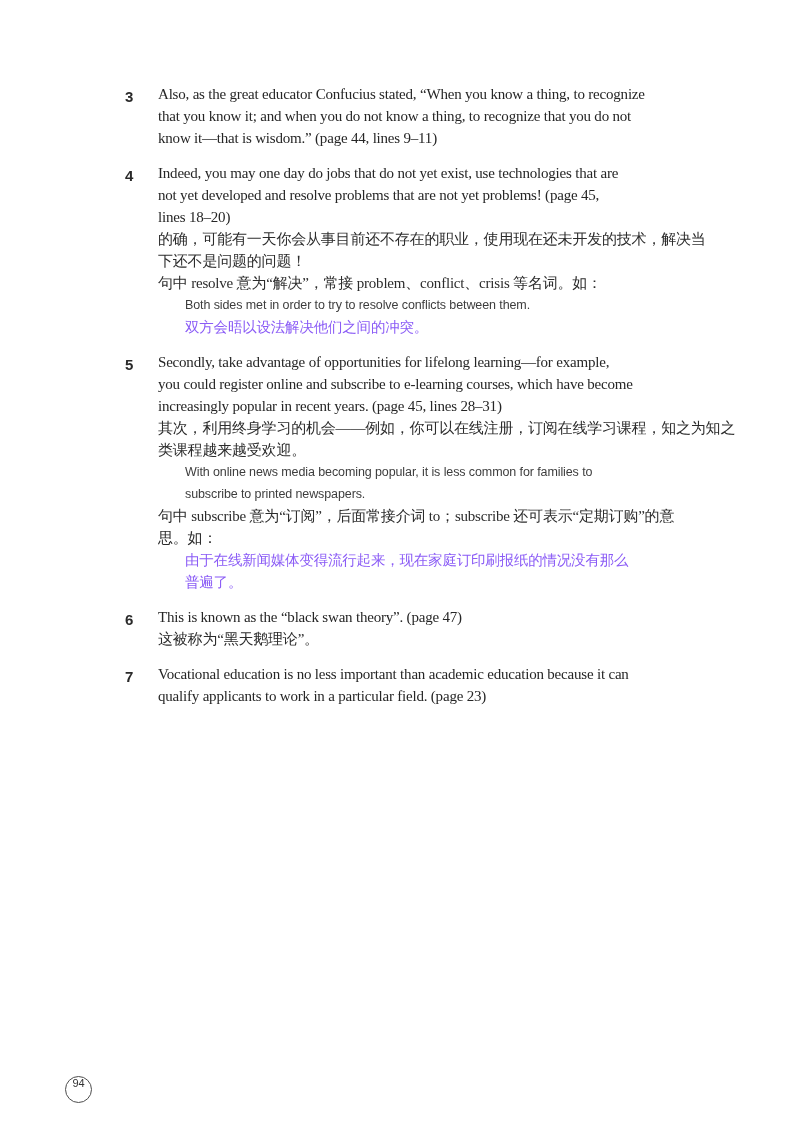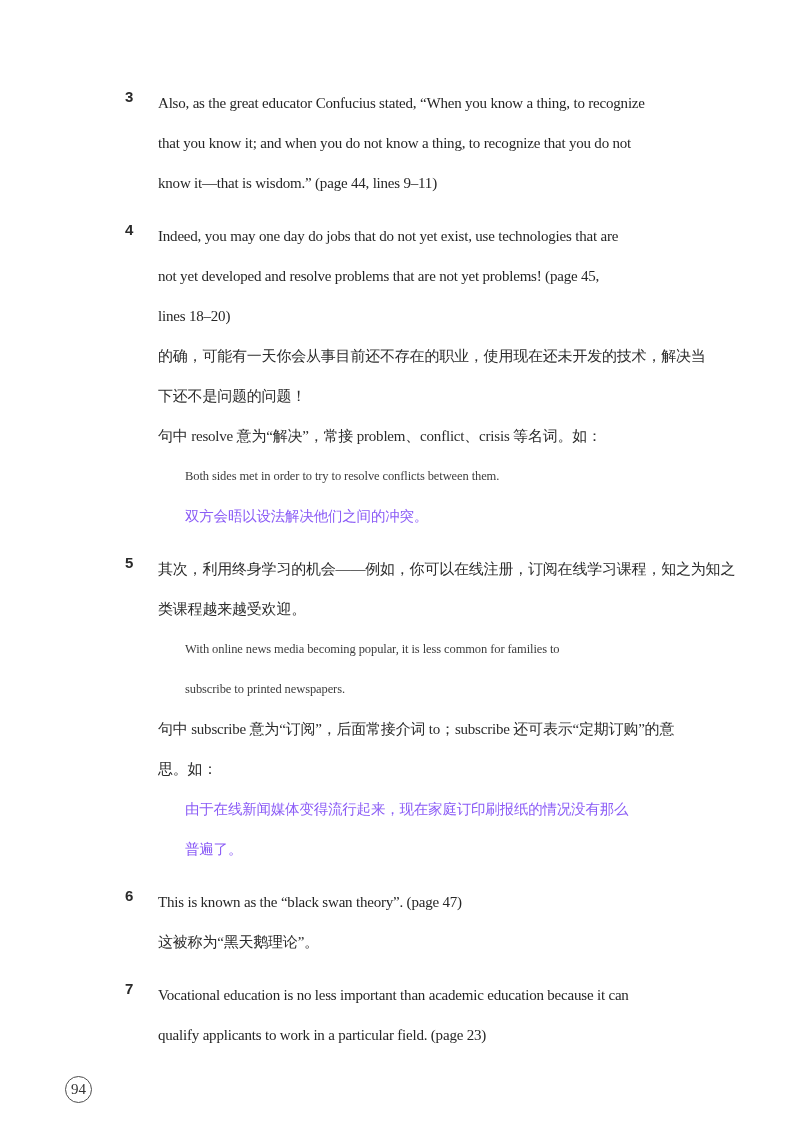--- a/index.html
+++ b/index.html
@@ -25,51 +25,51 @@
     font-family: "Liberation Sans", "DejaVu Sans", sans-serif;
     font-weight: bold;
     font-size: 15px;
     line-height: 28.5px;
     color: #2a2a2a;
   }
   .body { flex: 1; }
   .para {
     white-space: pre;
     font-size: 15px;
-    line-height: 40px;
+    line-height: 22px;
     letter-spacing: -0.2px;
     color: #262626;
   }
   .para.cn { color: #2c2c2c; }
   .para.ex-en {
     padding-left: 27px;
-    font-family: Liberation Serif, serif;
+    font-family: Liberation Sans, sans-serif;
     font-size: 12.5px;
     letter-spacing: -0.1px;
     color: #3d3d3d;
   }
   .para.ex-zh {
     padding-left: 27px;
     font-size: 14.5px;
     color: #8b5cf6;
   }
   .page-num-badge {
     position: absolute;
     left: 65px;
     top: 1076px;
     width: 27px;
     height: 27px;
     border: 1.4px solid #4d4d4d;
     border-radius: 50%;
     box-sizing: border-box;
     display: flex;
-    align-items: center;
+    align-items: flex-start;
     justify-content: center;
-    font-family: Liberation Serif, serif;
-    font-size: 15px;
+    font-family: Liberation Sans, sans-serif;
+    font-size: 11px;
     color: #333333;
   }
 </style>
 </head>
 <body>
 
 <div class="page">
   <div class="content">
 
     <div class="entry">
@@ -91,20 +91,23 @@
 下还不是问题的问题！</div>
         <div class="para cn">句中 resolve 意为“解决”，常接 problem、conflict、crisis 等名词。如：</div>
         <div class="para ex-en">Both sides met in order to try to resolve conflicts between them.</div>
         <div class="para ex-zh">双方会晤以设法解决他们之间的冲突。</div>
       </div>
     </div>
 
     <div class="entry">
       <div class="num">5</div>
       <div class="body">
+        <div class="para en">Secondly, take advantage of opportunities for lifelong learning—for example,
+you could register online and subscribe to e-learning courses, which have become
+increasingly popular in recent years. (page 45, lines 28–31)</div>
         <div class="para cn">其次，利用终身学习的机会——例如，你可以在线注册，订阅在线学习课程，知之为知之
 类课程越来越受欢迎。</div>
         <div class="para ex-en">With online news media becoming popular, it is less common for families to
 subscribe to printed newspapers.</div>
         <div class="para cn">句中 subscribe 意为“订阅”，后面常接介词 to；subscribe 还可表示“定期订购”的意
 思。如：</div>
         <div class="para ex-zh">由于在线新闻媒体变得流行起来，现在家庭订印刷报纸的情况没有那么
 普遍了。</div>
       </div>
     </div>

